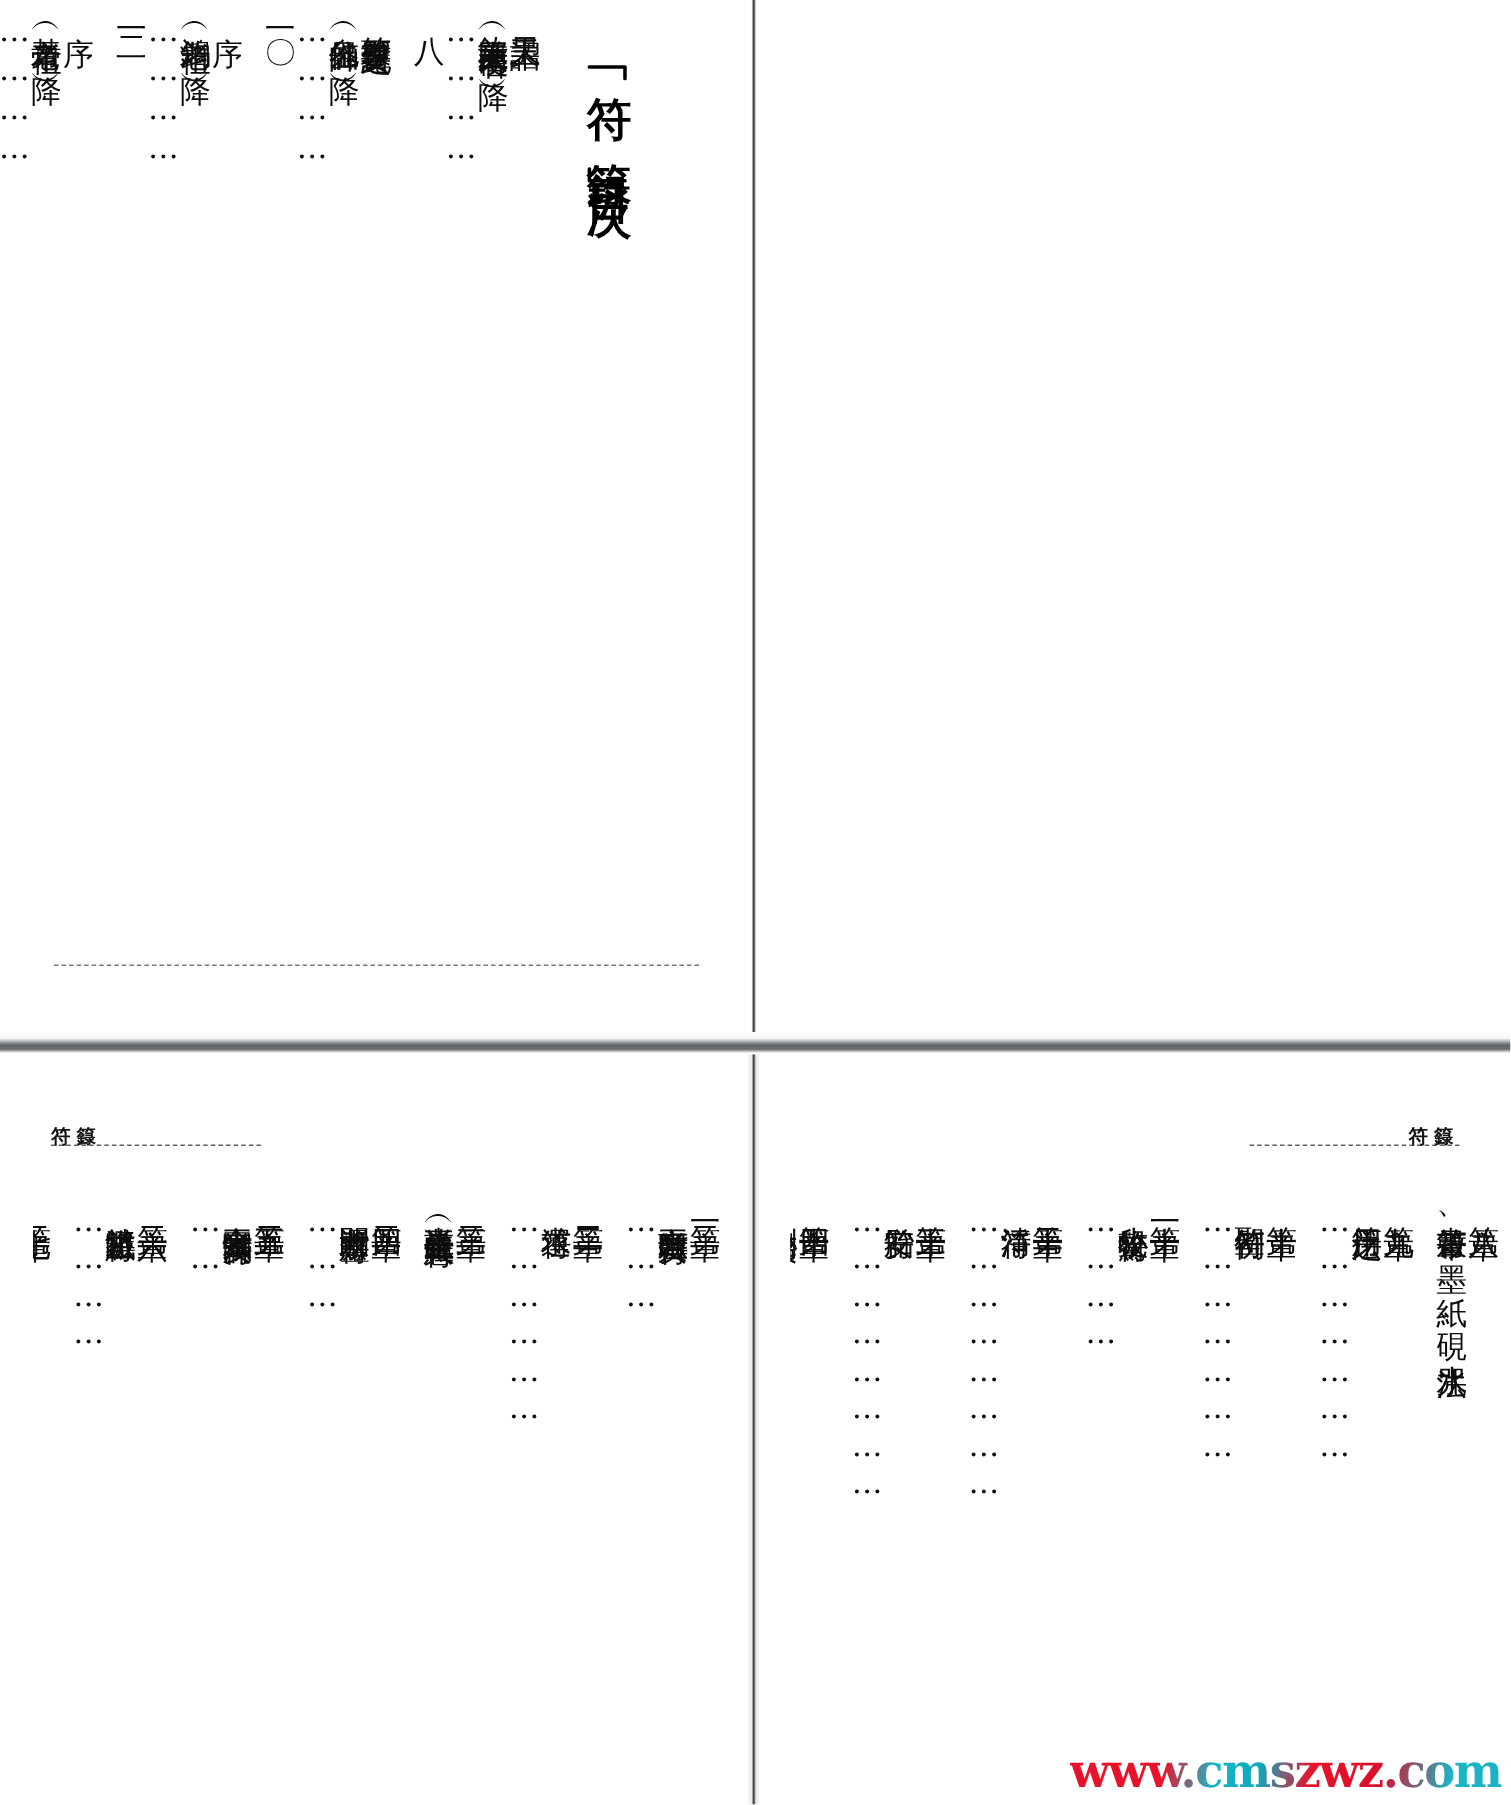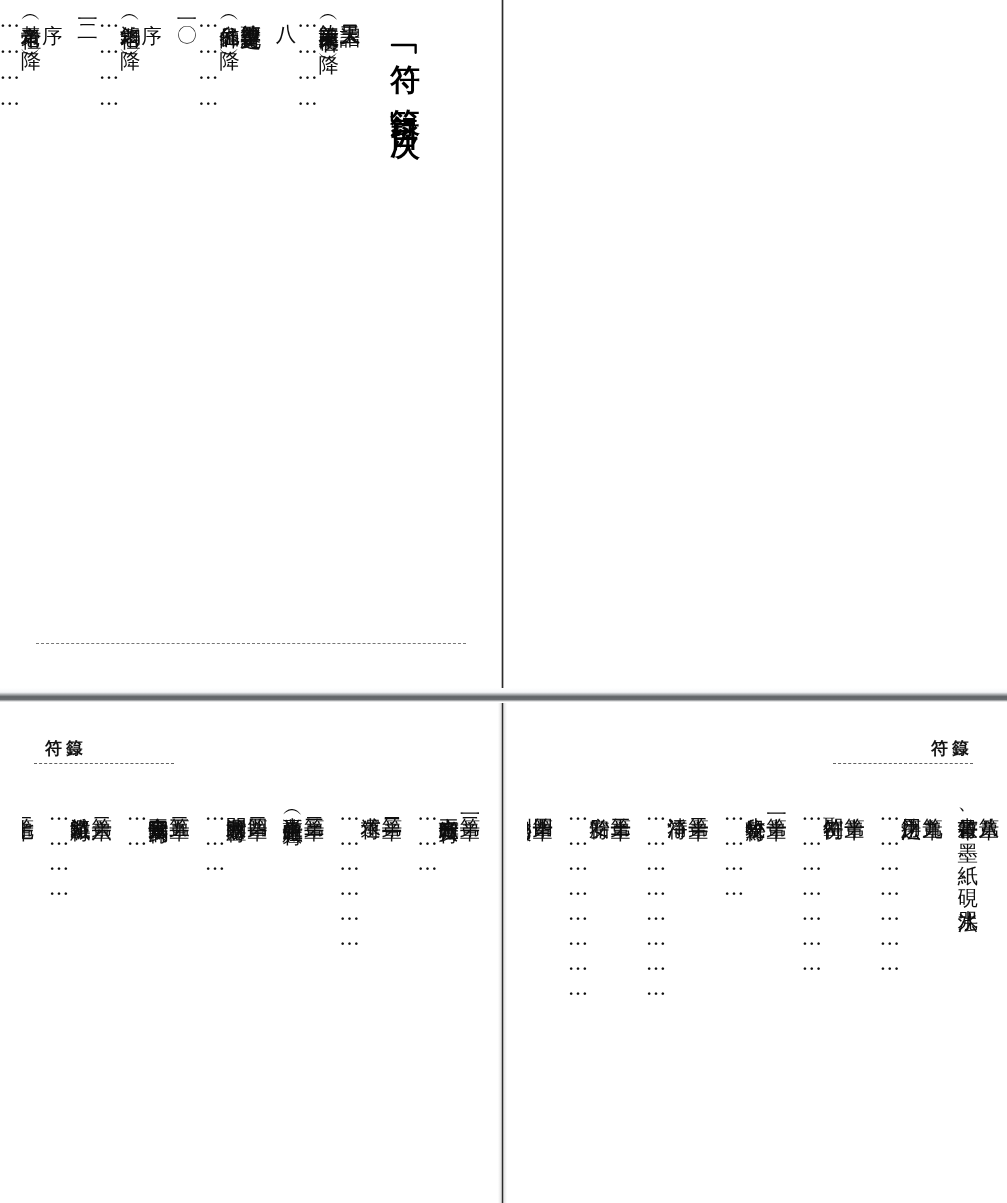--- a/index.html
+++ b/index.html
@@ -53,27 +53,26 @@
     left: 507px; top: 703px; width: 500px; height: 500px;
   }
   
   #page-ch-b {
     left: 0; top: 703px; width: 498px; height: 500px;
   }
 
   
   .runhead {
     position: absolute;
-    top: 34px;
-    font-size: 17px;
+    top: 46px;
+    font-size: 13px;
     letter-spacing: 4px;
     color: #141414;
     font-weight: 700;
     font-family: "DejaVu Serif", "Liberation Serif", serif;
-    margin-left: 11px;
   }
   .runhead.left  { left: 34px; }
   .runhead.right { right: 34px; }
   .runrule {
     position: absolute;
     top: 60px;
     height: 0;
     border-top: 1px dashed #3a3a3a;
     opacity: .8;
   }
@@ -325,14 +324,15 @@
         
         
       </div>
 
     </div>
   </div>
 
   <div class="page-edge-right"></div>
 
   <div id="watermark-fallback">www.cmszwz.com</div>
+  <div id="watermark">www.cmszwz.com</div>
 
 </div>
 
 </body></html>

